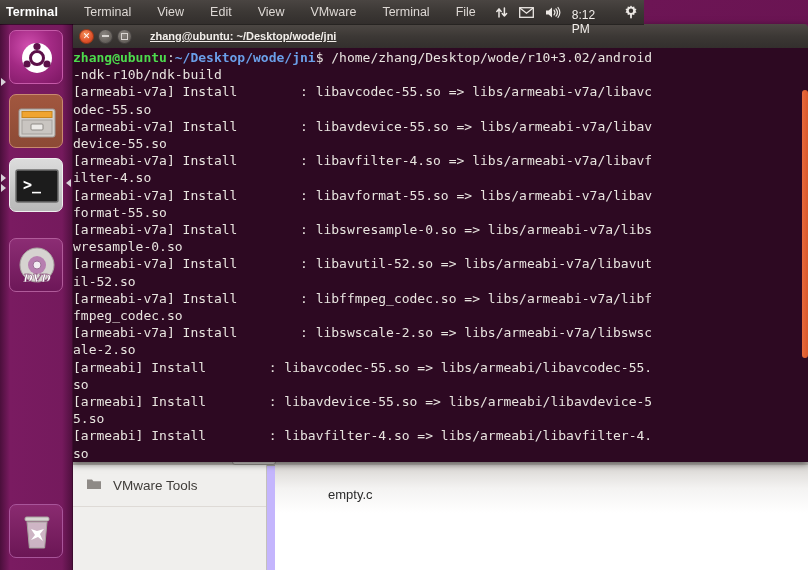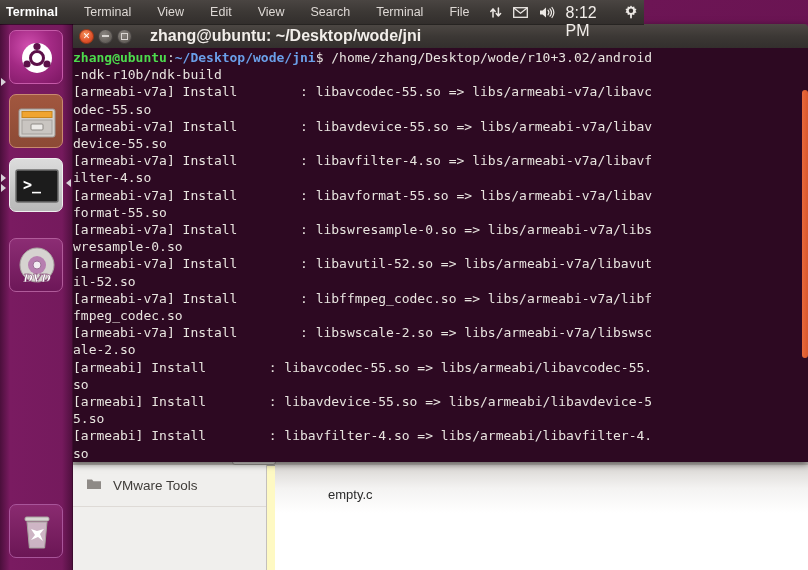--- a/index.html
+++ b/index.html
@@ -55,21 +55,21 @@
     line-height: 24px;
   }
   #indicators {
     margin-left: auto;
     display: flex;
     align-items: center;
     padding-right: 6px;
     gap: 11px;
   }
   .ind { display: flex; align-items: center; color: #eae6e2; }
-  #clock { font-size: 16px; color: #f2eeea; margin-top: 20px; }
+  #clock { font-size: 12px; color: #f2eeea; margin-top: 20px; }
 
   
   #launcher {
     position: absolute;
     left: 0; top: 24px;
     width: 72px; height: 546px;
     background: linear-gradient(to right, #4b0f3b 0%, #7a1b61 14%, #751a5d 86%, #50103f 100%);
     z-index: 50;
     border-right: 1px solid #3d0b2f;
   }
@@ -97,21 +97,21 @@
     border-top: 4px solid transparent;
     border-bottom: 4px solid transparent;
     border-right: 5px solid #d8d2d8;
   }
 
   
   #filemanager {
     position: absolute;
     left: 72px; top: 440px;
     width: 736px; height: 130px;
-    background: #fef9c3;
+    background: #c4b5fd;
     z-index: 10;
     border-top: 1px solid #b4b0ac;
   }
   #fm-toolbar {
     position: absolute; left: 0; top: 0;
     width: 736px; height: 24px;
     background: linear-gradient(to bottom, #d2cecb 0%, #bfbab6 100%);
     border-bottom: 1px solid #a9a5a1;
   }
   #fm-tb-chip {
@@ -176,24 +176,25 @@
     color: #ffffff;
     box-sizing: border-box;
   }
   .wbtn-close { background: radial-gradient(circle at 40% 32%, #f4905a 0%, #df522b 60%, #b83c1d 100%); border: 1px solid #9e3717; }
   .wbtn-min   { background: radial-gradient(circle at 40% 32%, #8a8580 0%, #6a6560 60%, #514d49 100%); border: 1px solid #454140; }
   .wbtn-max   { background: radial-gradient(circle at 40% 32%, #8a8580 0%, #6a6560 60%, #514d49 100%); border: 1px solid #454140; }
   .wbtn-min::after { content: ""; display:block; width: 7px; height: 1.5px; background: #d8d4d0; }
   .wbtn-max::after { content: ""; display:block; width: 7px; height: 7px; border: 1.5px solid #d8d4d0; box-sizing: border-box; }
   #term-title {
     margin-left: 14px;
-    font-size: 16px;
+    font-size: 11px;
     font-weight: bold;
     color: #f2eeea;
     white-space: nowrap;
+    text-decoration: underline;
   }
   #term-body {
     position: relative;
     height: 414px;
     background: #2d0922;
     overflow: hidden;
   }
   #term-text {
     position: absolute;
     left: 0; top: 0;
@@ -344,21 +345,21 @@
       </svg>
     </div>
   </div>
 
   <div id="top-panel">
     <div id="app-name">Terminal</div>
     <div class="menu-item">Terminal</div>
     <div class="menu-item">View</div>
     <div class="menu-item">Edit</div>
     <div class="menu-item">View</div>
-    <div class="menu-item">Search</div>
+    <div class="menu-item">VMware</div>
     <div class="menu-item">Terminal</div>
     <div class="menu-item">File</div>
 
     <div id="indicators">
       <span class="ind">
         <svg width="13" height="13" viewBox="0 0 13 13">
           <path d="M4 11V3M4 3L1.8 5.4M4 3l2.2 2.4" stroke="#ece8e4" stroke-width="1.5" fill="none" stroke-linecap="round"></path>
           <path d="M9.4 2v8M9.4 10l2.2-2.4M9.4 10L7.2 7.6" stroke="#ece8e4" stroke-width="1.5" fill="none" stroke-linecap="round"></path>
         </svg>
       </span>

